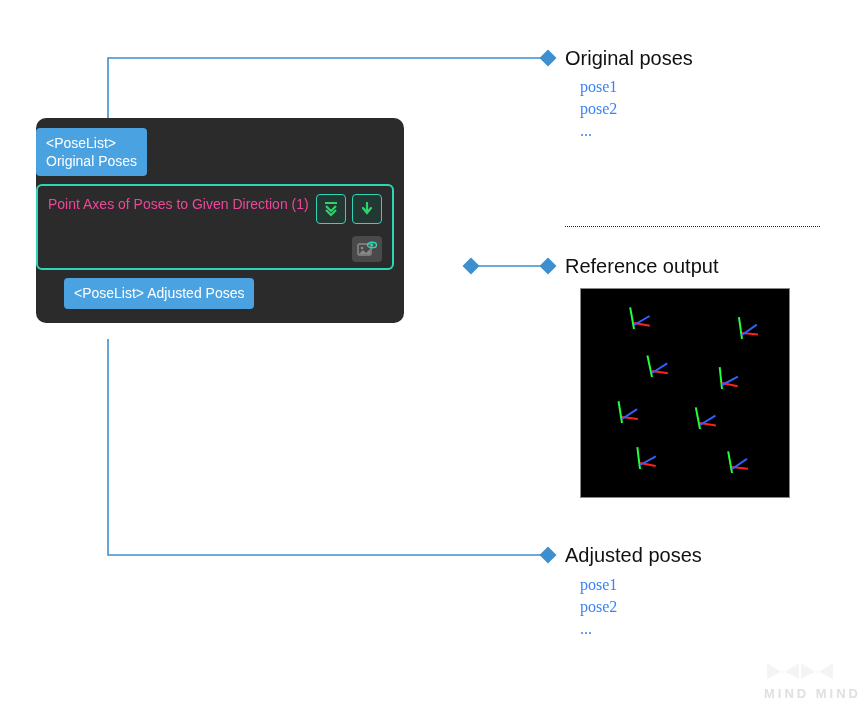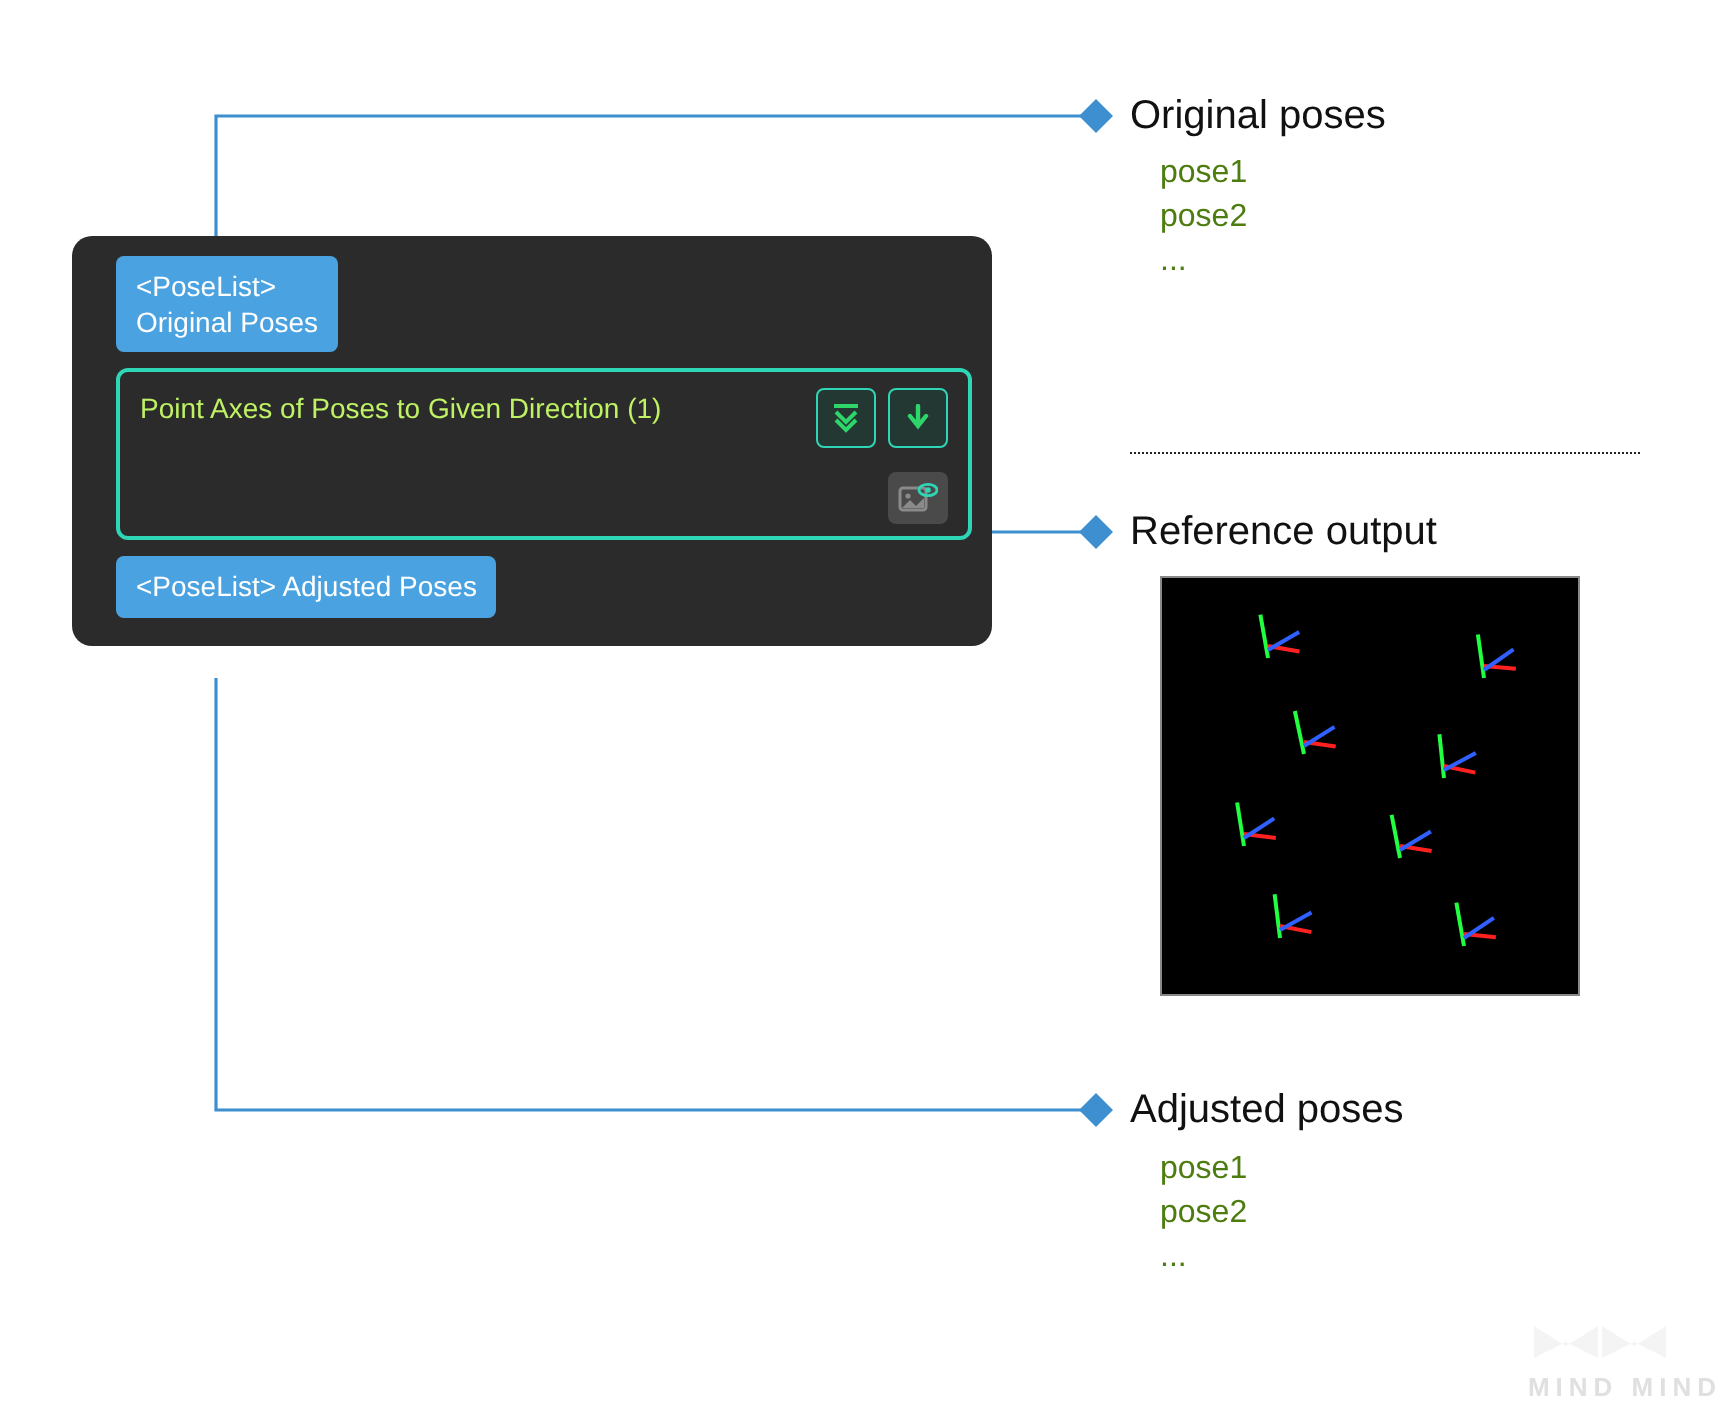--- a/index.html
+++ b/index.html
@@ -8,24 +8,24 @@
     height: 707px;
     position: relative;
     font-family: Arial, sans-serif;
     background: #fff;
     overflow: hidden;
   }
   .node-panel {
     position: absolute;
     left: 36px;
     top: 118px;
-    width: 460px;
+    width: 368px;
     background: #2b2b2b;
     border-radius: 10px;
-    padding: 10px 10px 14px 22px;
+    padding: 10px 10px 14px 0;
   }
   .tab-row {
     display: flex;
     gap: 6px;
     margin-bottom: 8px;
   }
   .tab {
     background: #4aa3e0;
     color: #fff;
     font-size: 14px;
@@ -36,21 +36,21 @@
   .tab .line1 { display: block; }
   .tab .line2 { display: block; }
   .main-box {
     border: 2px solid #2ed6b5;
     border-radius: 6px;
     padding: 10px 10px 8px 10px;
     position: relative;
     min-height: 86px;
   }
   .main-title {
-    color: #bef264;
+    color: #ec4899;
     font-size: 14px;
   }
   .btn-row {
     position: absolute;
     right: 10px;
     top: 8px;
     display: flex;
     gap: 6px;
   }
   .ibtn {
@@ -79,20 +79,21 @@
   }
   .out-tab {
     margin-top: 8px;
     display: inline-block;
     background: #4aa3e0;
     color: #fff;
     font-size: 14px;
     padding: 6px 10px;
     border-radius: 4px;
     line-height: 1.3;
+    margin-left: 28px;
   }
   .callout-line {
     position: absolute;
     stroke: #3d8fcf;
     stroke-width: 1.6;
     fill: none;
   }
   .diamond {
     position: absolute;
     width: 12px;
@@ -101,21 +102,22 @@
     transform: rotate(45deg);
   }
   .label {
     position: absolute;
     font-size: 20px;
     color: #111;
   }
   .sublist {
     position: absolute;
     font-size: 16px;
-    color: #4d7c0f;
+    color: #3b82f6;
+    font-family: Liberation Serif, serif;
   }
   .sublist div { margin-bottom: 4px; }
   .divider {
     position: absolute;
     border-top: 1.5px dotted #222;
   }
   .viz-box {
     position: absolute;
     width: 210px;
     height: 210px;

